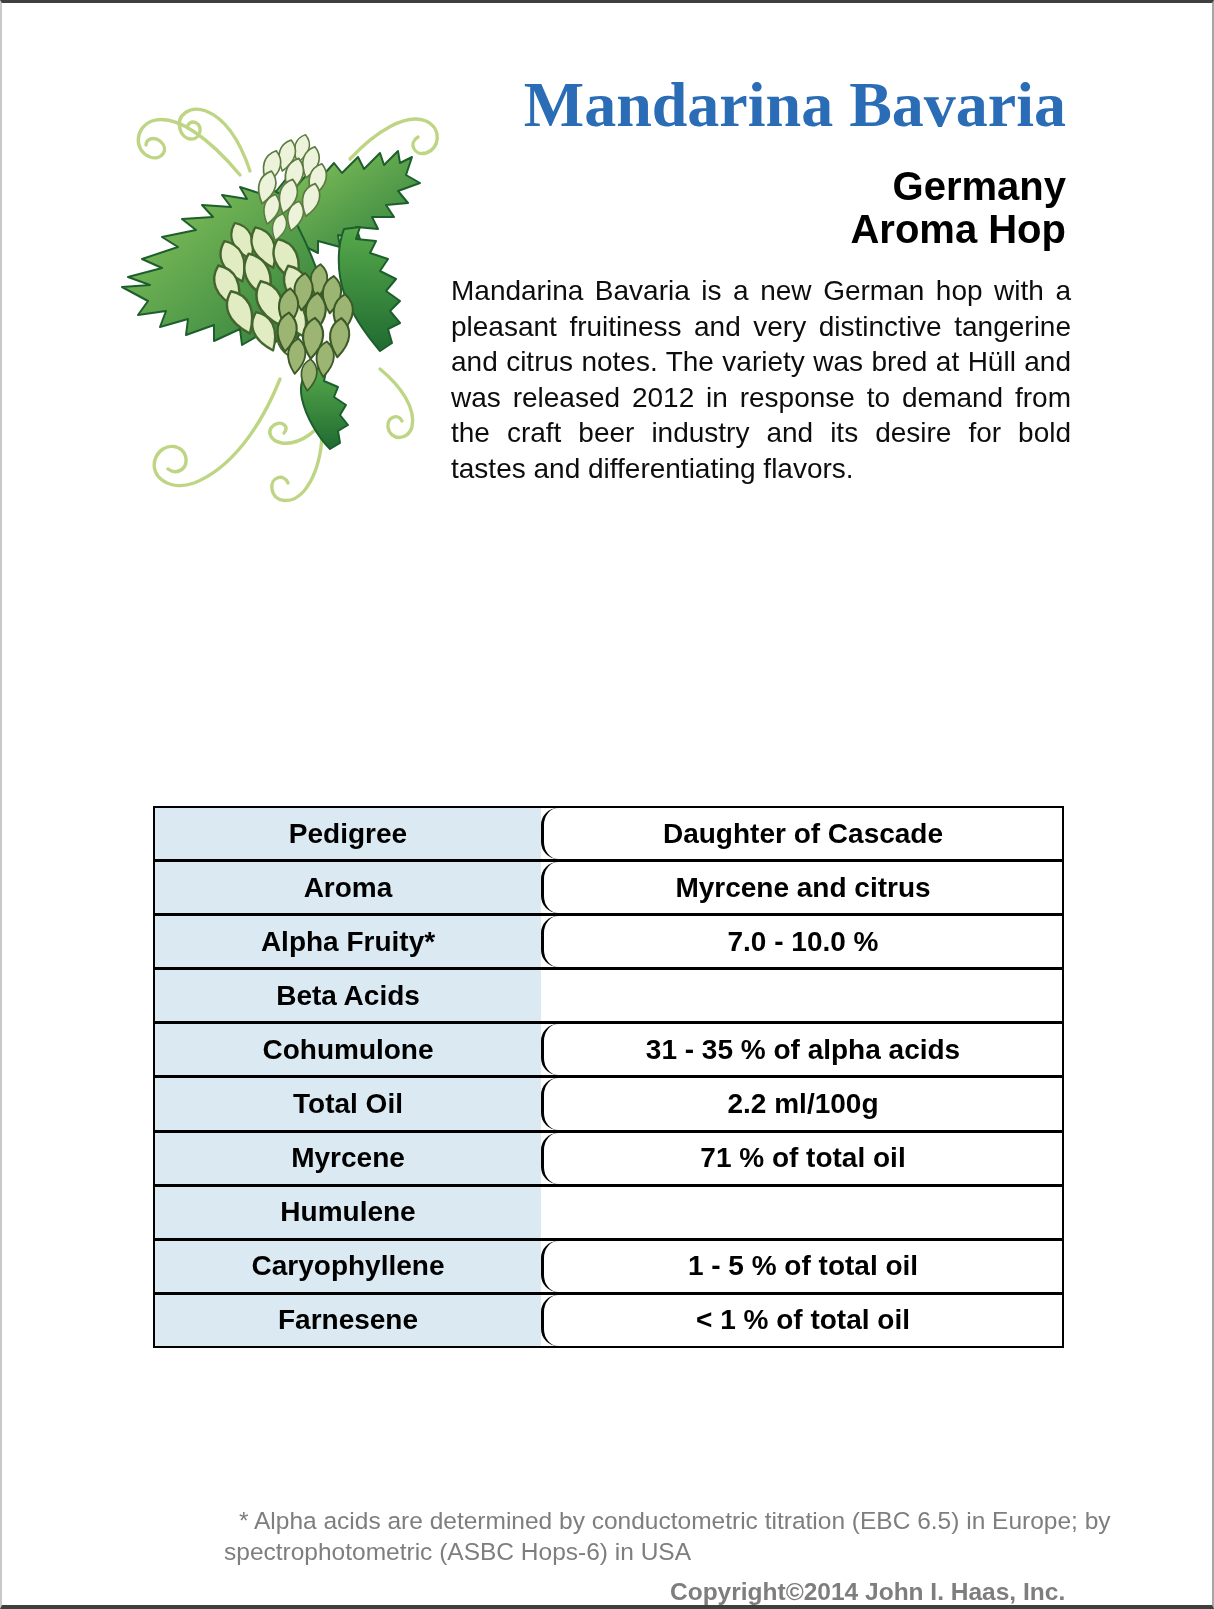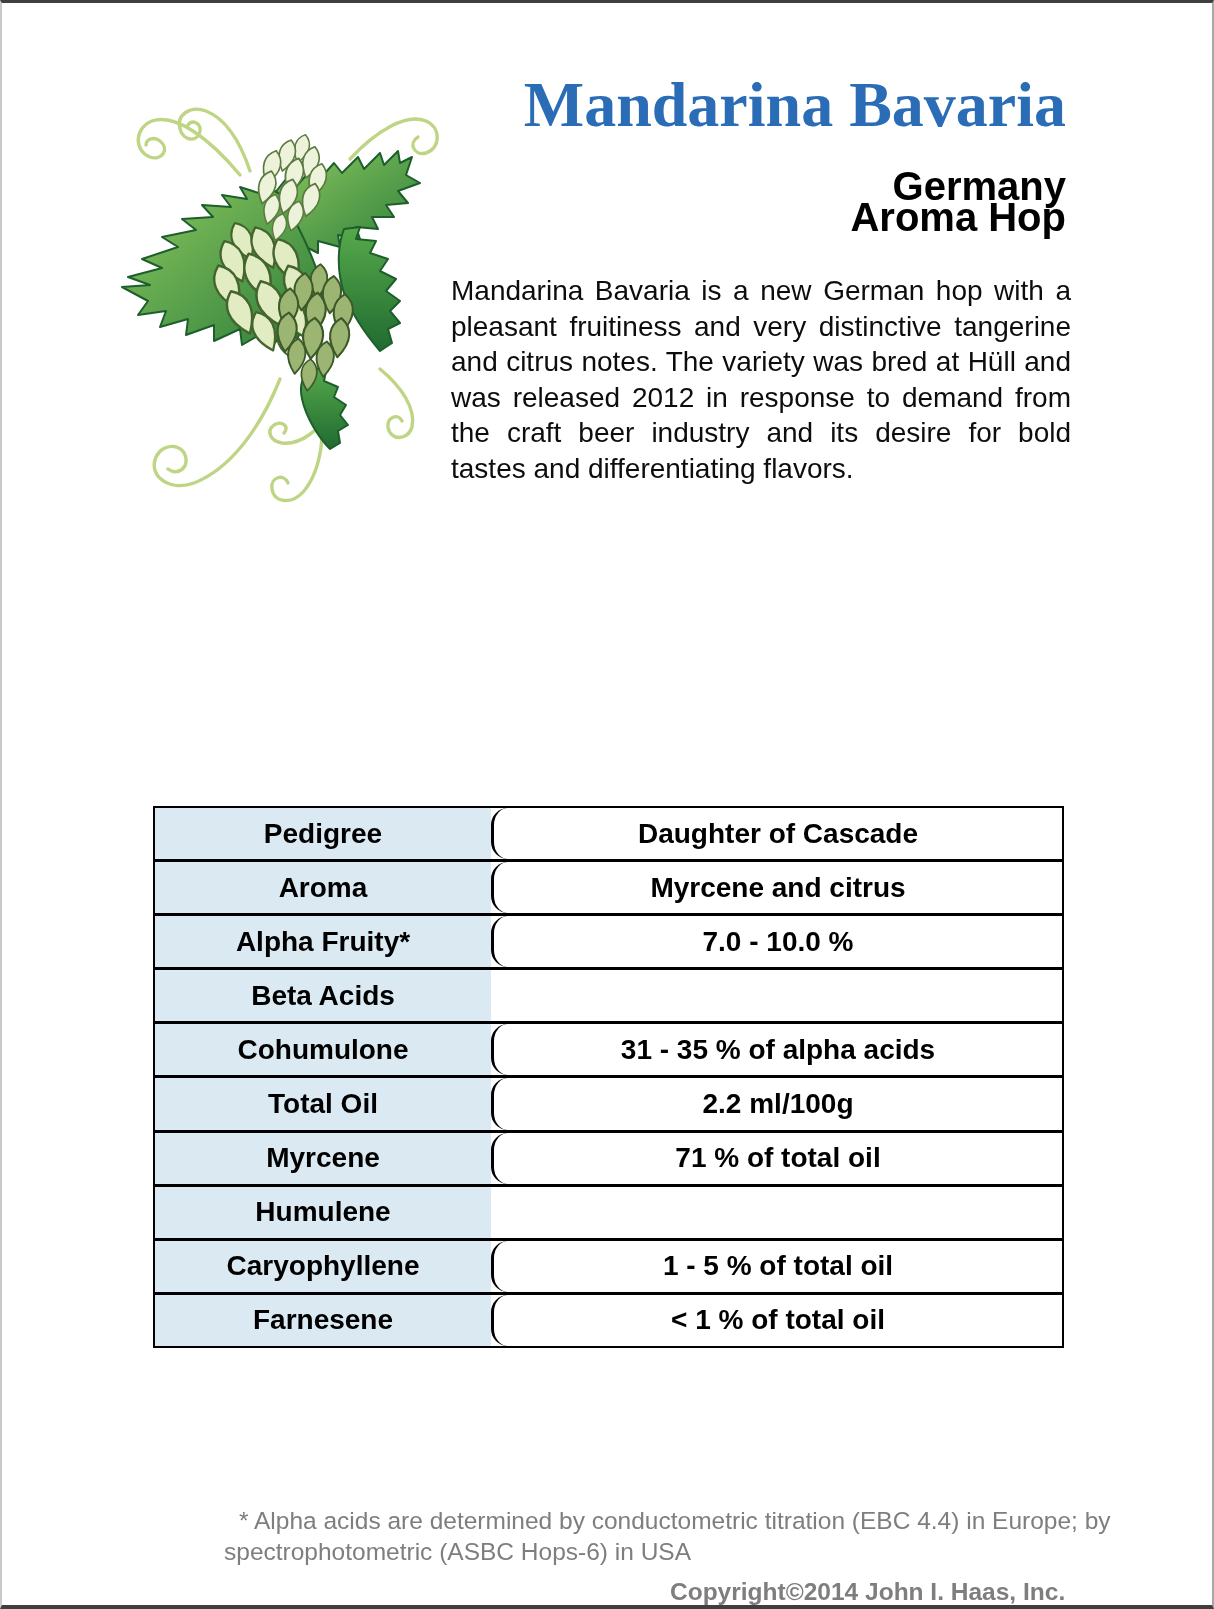--- a/index.html
+++ b/index.html
@@ -30,36 +30,36 @@
     font-family:"Liberation Serif", serif;
     font-weight:bold;font-size:64px;line-height:1;
     color:#2a6cb5;white-space:nowrap;
   }
   .origin{
     position:absolute;right:146px;
     font-weight:bold;font-size:40px;line-height:1;
     color:#000;white-space:nowrap;
   }
   .origin.country{top:163px;}
-  .origin.type{top:194px;}
+  .origin.type{top:206px;}
   .description{
     position:absolute;left:449px;top:270px;width:620px;
     font-size:28px;line-height:35.5px;
     text-align:justify;color:#0d0d0d;
   }
   .hop-table{
     position:absolute;left:151px;top:803px;width:911px;height:542px;
     border:2px solid #000;
     display:flex;flex-direction:column;
     font-weight:bold;font-size:28px;color:#000;
   }
   .tr{flex:1;display:flex;border-top:3px solid #000;}
   .tr:first-child{border-top:none;}
   .td{display:flex;align-items:center;justify-content:center;text-align:center;}
-  .td.label{width:336px;background:#dbeaf2;}
+  .td.label{width:386px;background:#dbeaf2;}
   .td.value{flex:1;background:#ffffff;border-left:3px solid #000;border-radius:17px;}
   .fnote{
     position:absolute;color:#7e7e7e;font-size:24.5px;line-height:1.2;white-space:nowrap;
   }
   .fn1{left:237px;top:1503px;}
   .fn2{left:222px;top:1534px;}
   .fn3{left:668px;top:1574px;font-weight:bold;}
 </style>
 </head>
 <body>
@@ -186,17 +186,17 @@
     <div class="tr">
       <div class="td label">Caryophyllene</div>
       <div class="td value">1 - 5 % of total oil</div>
     </div>
     <div class="tr">
       <div class="td label">Farnesene</div>
       <div class="td value">&lt; 1 % of total oil</div>
     </div>
   </div>
 
-  <div class="fnote fn1">* Alpha acids are determined by conductometric titration (EBC 4.4) in Europe; by</div>
+  <div class="fnote fn1">* Alpha acids are determined by conductometric titration (EBC 6.5) in Europe; by</div>
   <div class="fnote fn2">spectrophotometric (ASBC Hops-6) in USA</div>
   <div class="fnote fn3">Copyright©2014 John I. Haas, Inc.</div>
 
 </div>
 
 </body></html>

